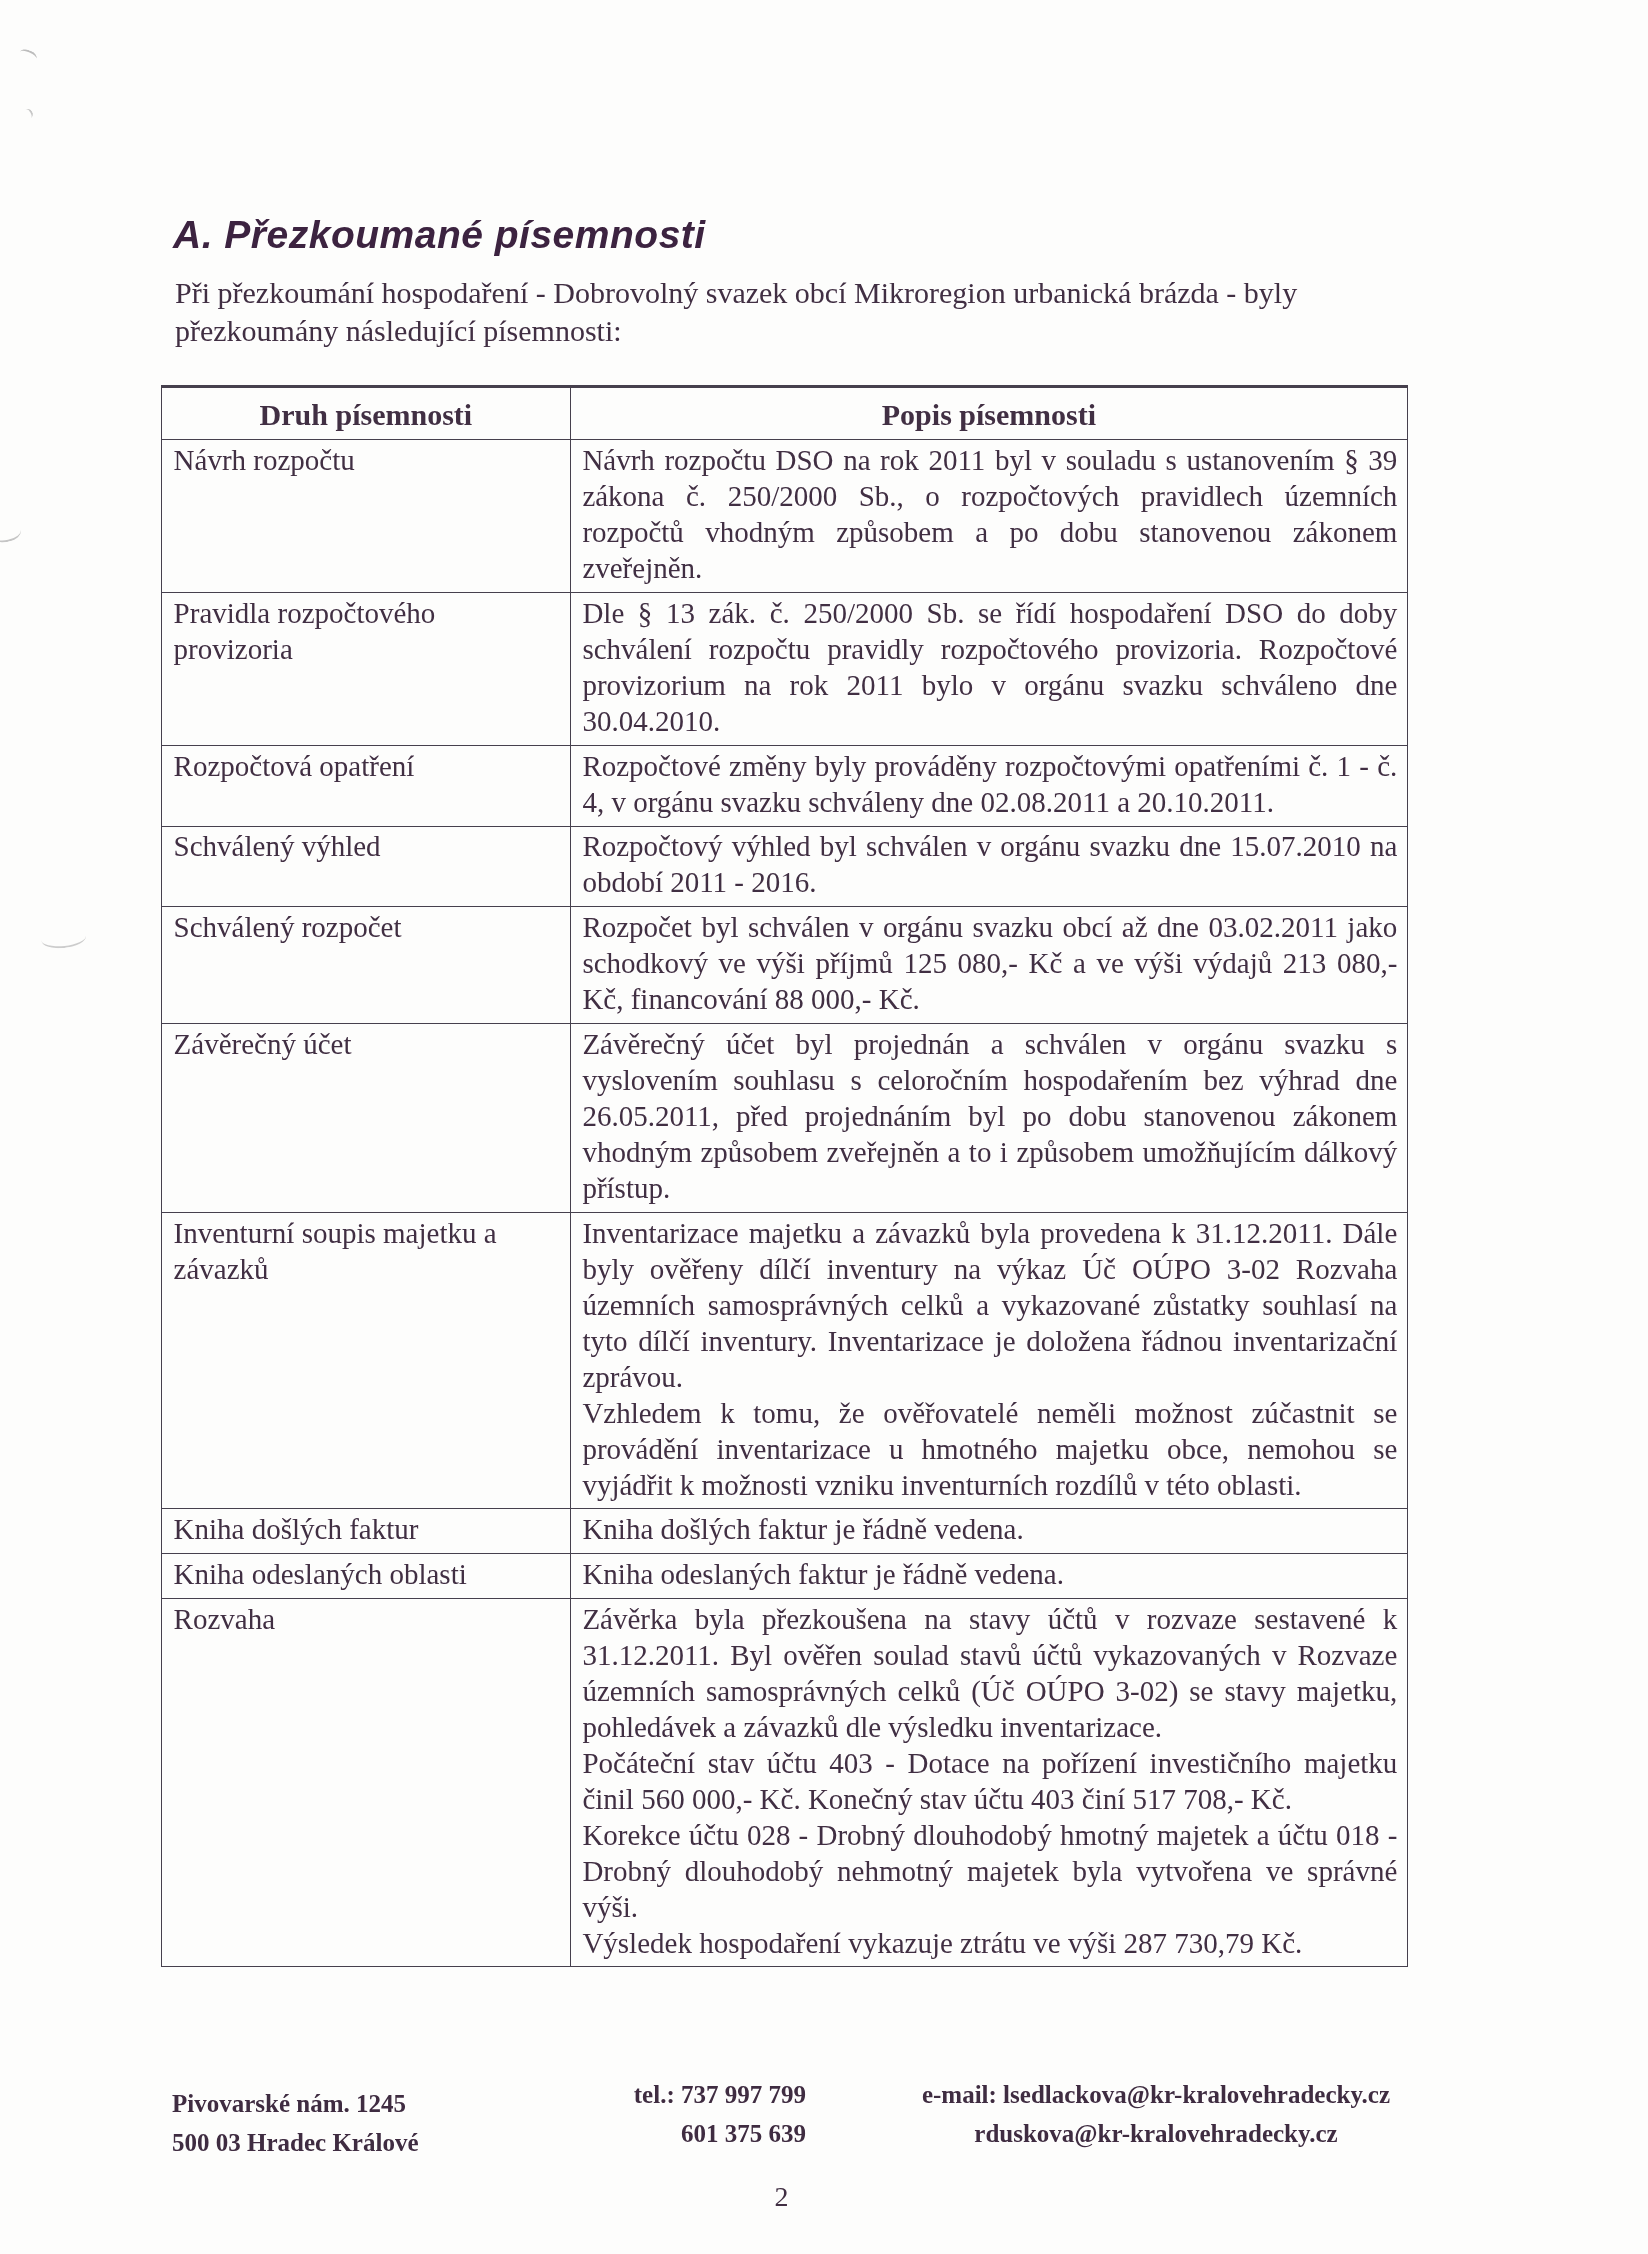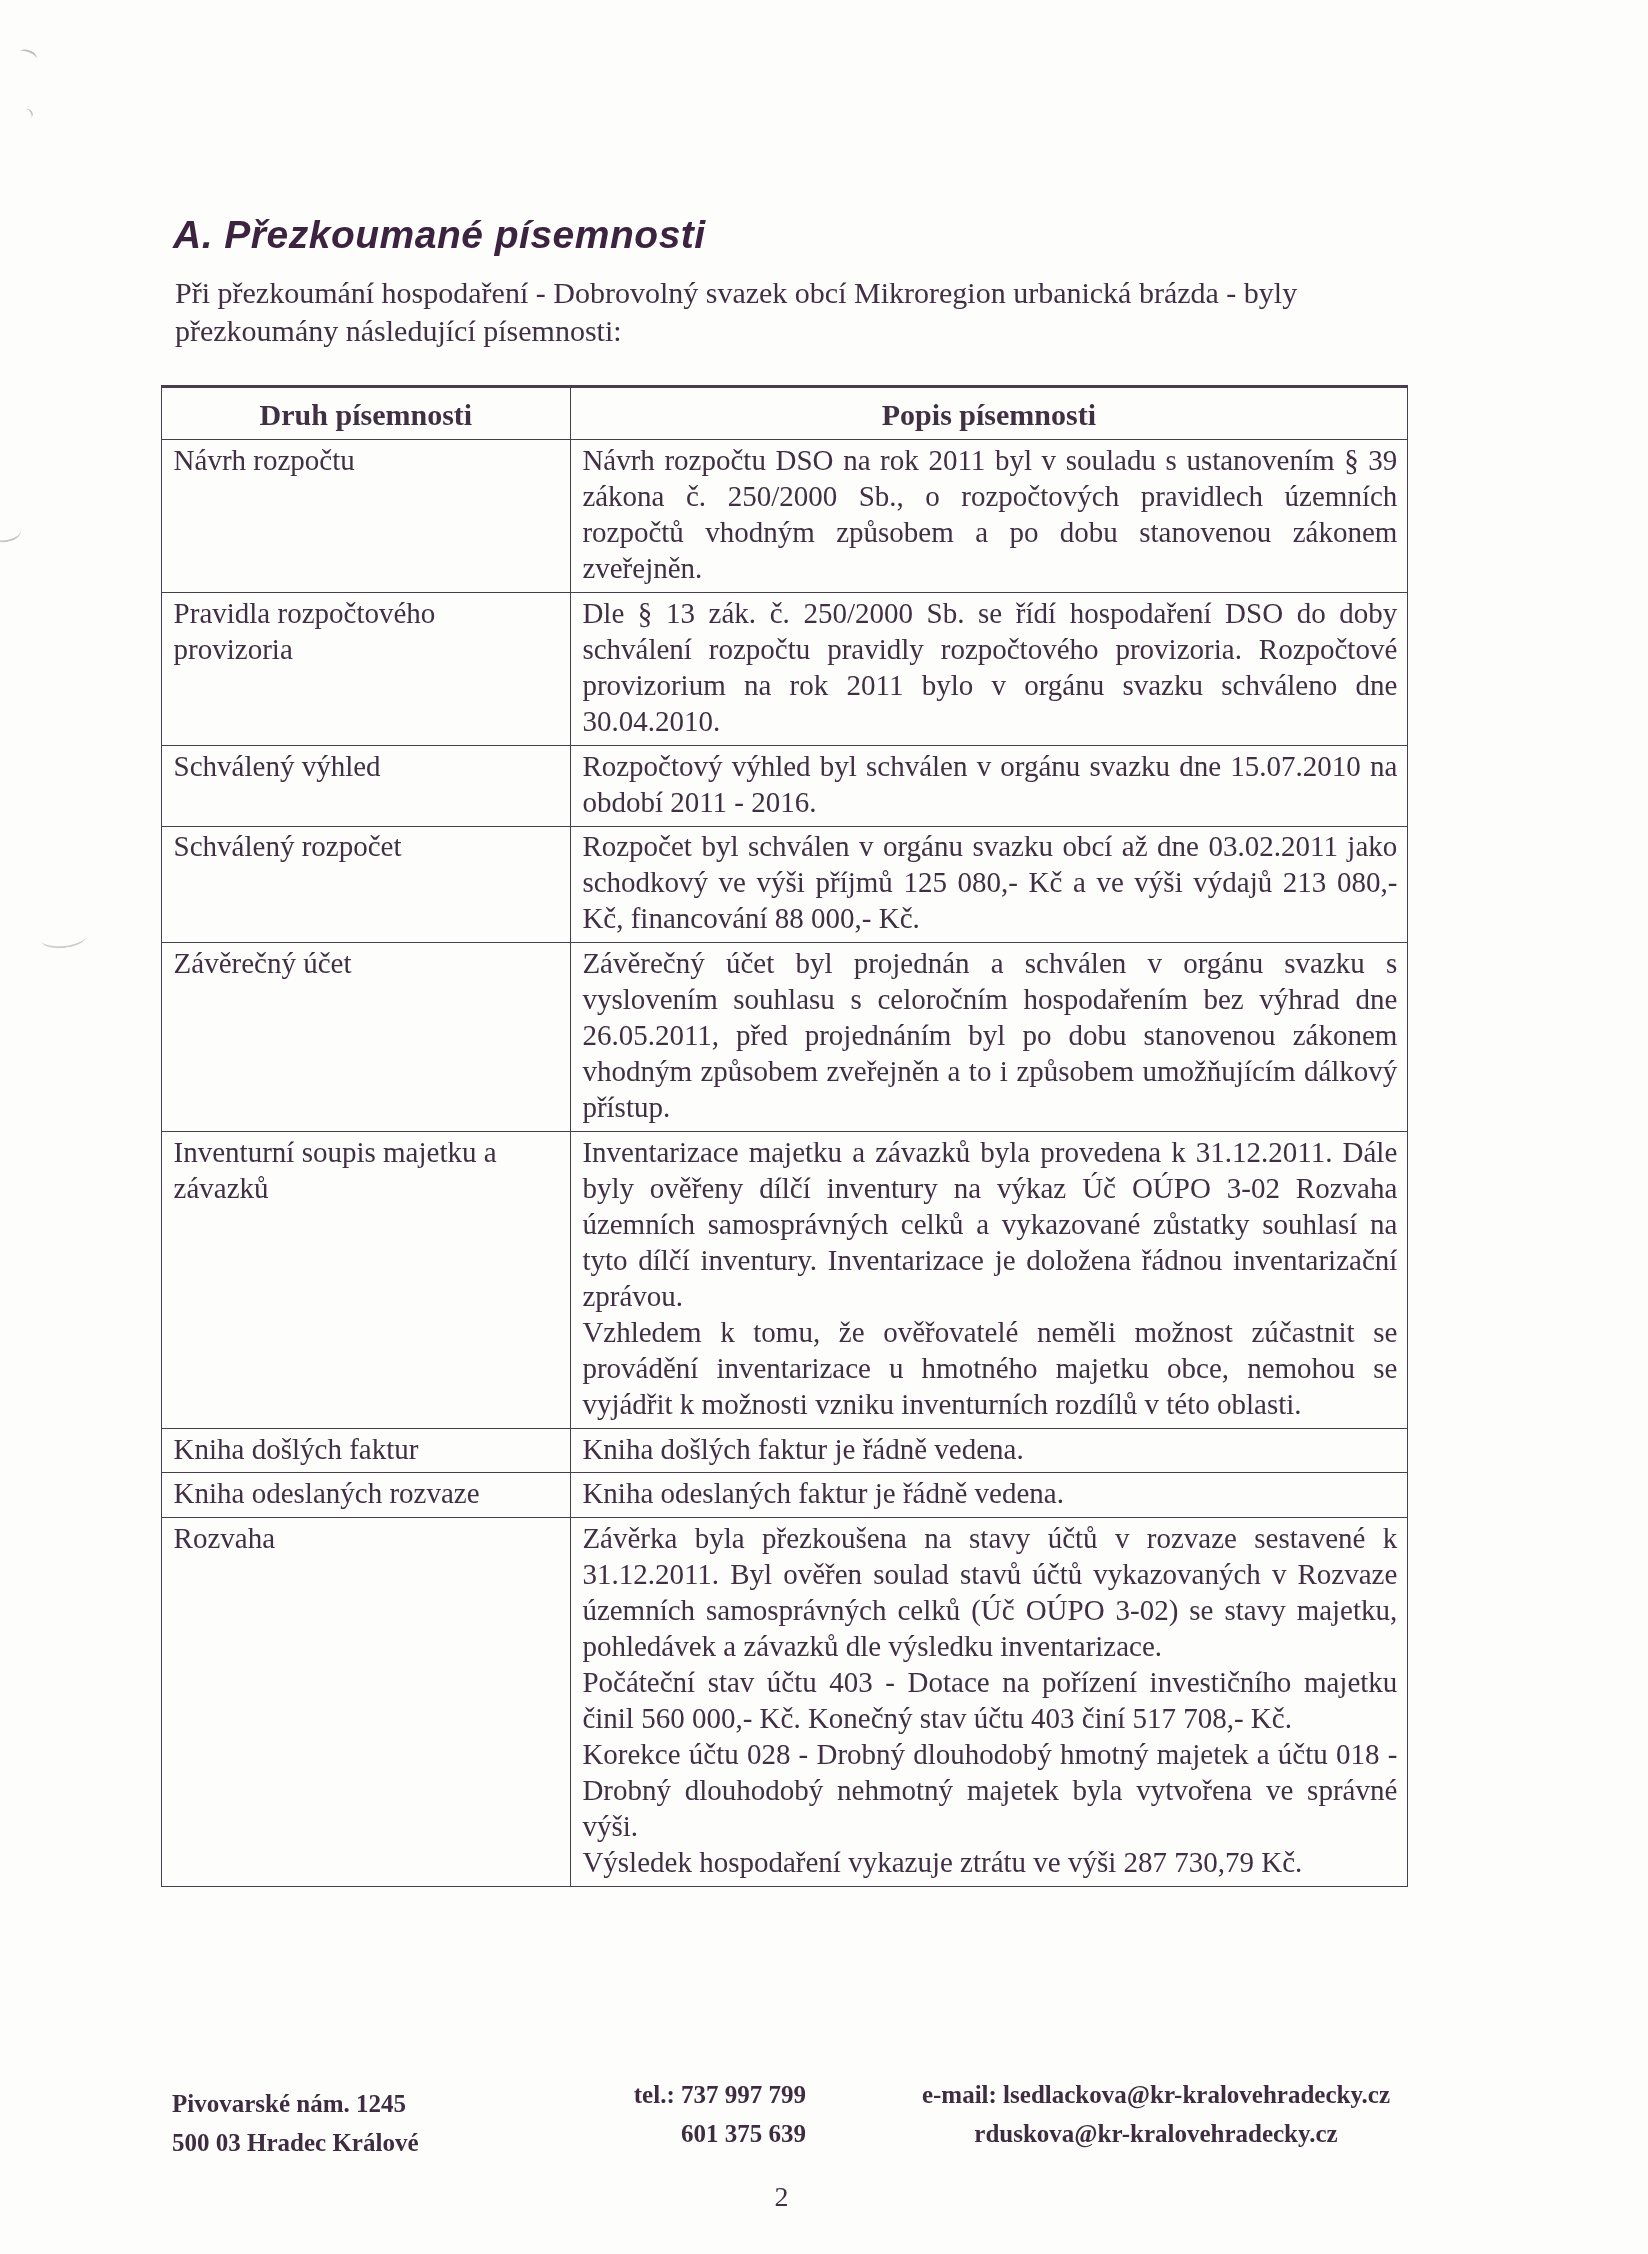--- a/index.html
+++ b/index.html
@@ -88,20 +88,26 @@
             <p>Návrh rozpočtu DSO na rok 2011 byl v souladu s ustanovením § 39 zákona č. 250/2000 Sb., o rozpočtových pravidlech územních rozpočtů vhodným způsobem a po dobu stanovenou zákonem zveřejněn.</p>
           </td>
         </tr>
         <tr>
           <td class="druh">Pravidla rozpočtového provizoria</td>
           <td class="popis">
             <p>Dle § 13 zák. č. 250/2000 Sb. se řídí hospodaření DSO do doby schválení rozpočtu pravidly rozpočtového provizoria. Rozpočtové provizorium na rok 2011 bylo v orgánu svazku schváleno dne 30.04.2010.</p>
           </td>
         </tr>
         <tr>
+          <td class="druh">Rozpočtová opatření</td>
+          <td class="popis">
+            <p>Rozpočtové změny byly prováděny rozpočtovými opatřeními č. 1 - č. 4, v orgánu svazku schváleny dne 02.08.2011 a 20.10.2011.</p>
+          </td>
+        </tr>
+        <tr>
           <td class="druh">Schválený výhled</td>
           <td class="popis">
             <p>Rozpočtový výhled byl schválen v orgánu svazku dne 15.07.2010 na období 2011 - 2016.</p>
           </td>
         </tr>
         <tr>
           <td class="druh">Schválený rozpočet</td>
           <td class="popis">
             <p>Rozpočet byl schválen v orgánu svazku obcí až dne 03.02.2011 jako schodkový ve výši příjmů 125 080,- Kč a ve výši výdajů 213 080,- Kč, financování 88 000,- Kč.</p>
           </td>
@@ -119,21 +125,21 @@
             <p>Vzhledem k tomu, že ověřovatelé neměli možnost zúčastnit se provádění inventarizace u hmotného majetku obce, nemohou se vyjádřit k možnosti vzniku inventurních rozdílů v této oblasti.</p>
           </td>
         </tr>
         <tr>
           <td class="druh">Kniha došlých faktur</td>
           <td class="popis">
             <p>Kniha došlých faktur je řádně vedena.</p>
           </td>
         </tr>
         <tr>
-          <td class="druh">Kniha odeslaných rozvaze</td>
+          <td class="druh">Kniha odeslaných oblasti</td>
           <td class="popis">
             <p>Kniha odeslaných faktur je řádně vedena.</p>
           </td>
         </tr>
         <tr>
           <td class="druh">Rozvaha</td>
           <td class="popis">
             <p>Závěrka byla přezkoušena na stavy účtů v rozvaze sestavené k 31.12.2011. Byl ověřen soulad stavů účtů vykazovaných v Rozvaze územních samosprávných celků (Úč OÚPO 3-02) se stavy majetku, pohledávek a závazků dle výsledku inventarizace.</p>
             <p>Počáteční stav účtu 403 - Dotace na pořízení investičního majetku činil 560 000,- Kč.  Konečný stav účtu 403 činí 517 708,- Kč.</p>
             <p>Korekce účtu 028 - Drobný dlouhodobý hmotný majetek a účtu 018 - Drobný dlouhodobý nehmotný majetek byla vytvořena ve správné výši.</p>

